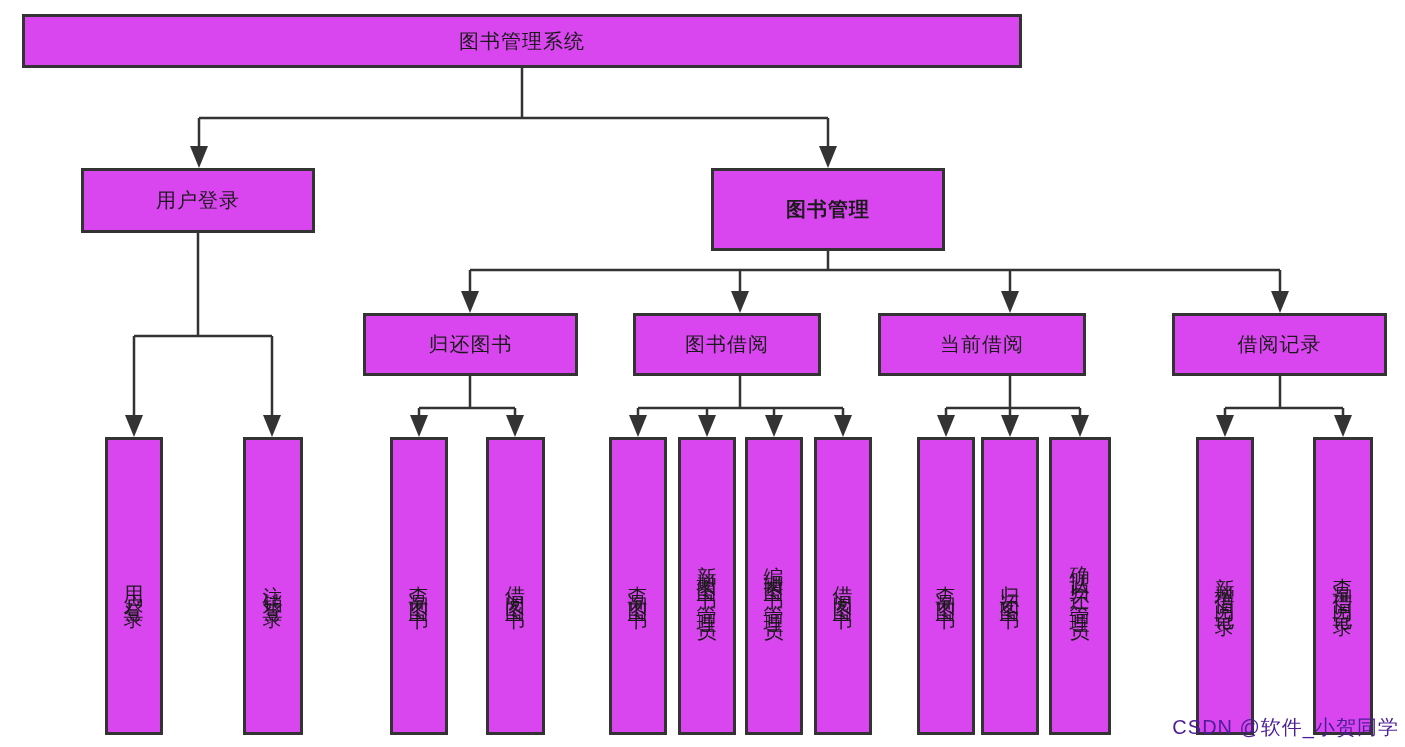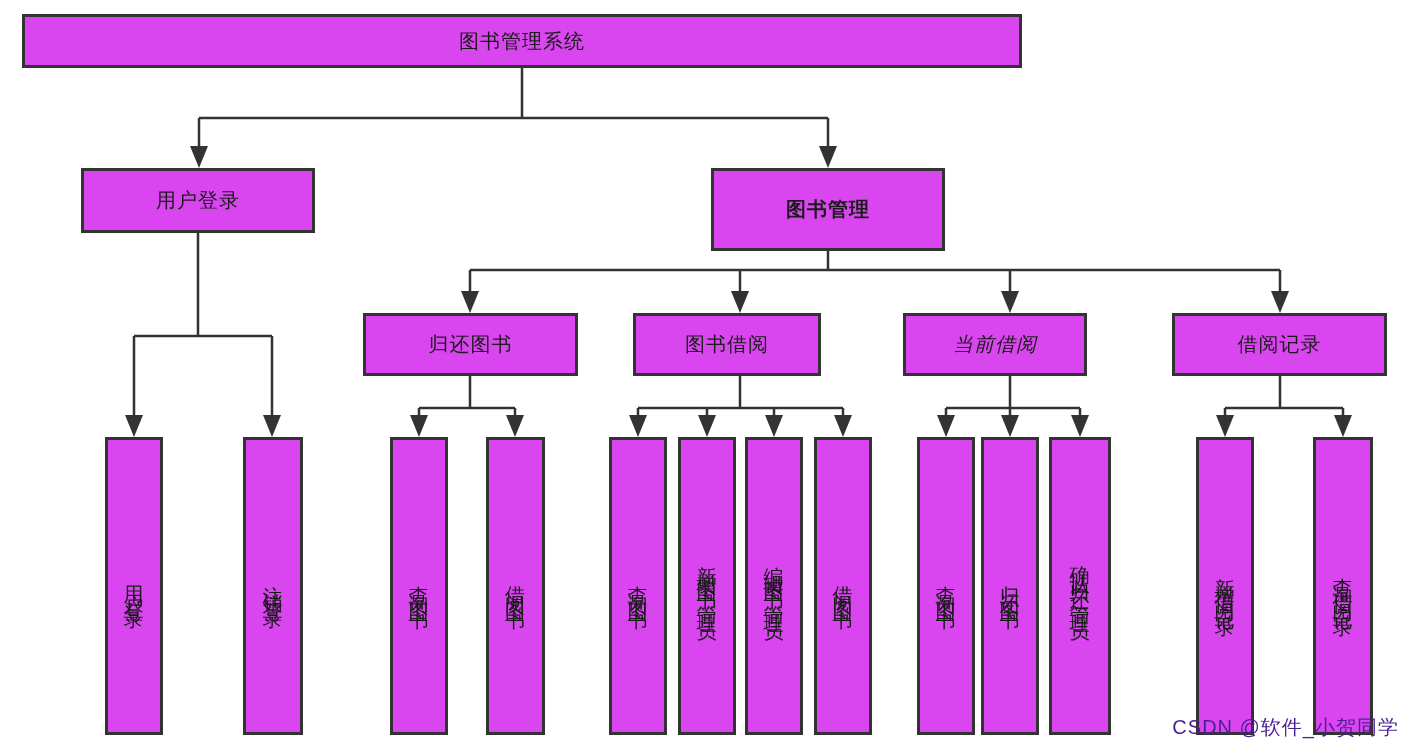--- a/index.html
+++ b/index.html
@@ -26,21 +26,21 @@
   }
   
   .n-root{left:22px;top:14px;width:1000px;height:54px;}
   
   .n-l2a{left:81px;top:168px;width:234px;height:65px;}
   .n-l2b{left:711px;top:168px;width:234px;height:83px;font-weight:bold;}
   
   .n-l3{top:313px;height:63px;}
   .n-l3b{left:363px;width:215px;}
   .n-l3c{left:633px;width:188px;}
-  .n-l3d{left:903px;width:184px;font-style:italic;}
+  .n-l3d{left:878px;width:208px;}
   .n-l3e{left:1172px;width:215px;}
   
   .leaf{top:437px;height:298px;}
   .n-a1{left:105px;width:58px;}
   .n-a2{left:243px;width:60px;}
   .n-b1{left:390px;width:58px;}
   .n-b2{left:486px;width:59px;}
   .n-c1{left:609px;width:58px;}
   .n-c2{left:678px;width:58px;}
   .n-c3{left:745px;width:58px;}

